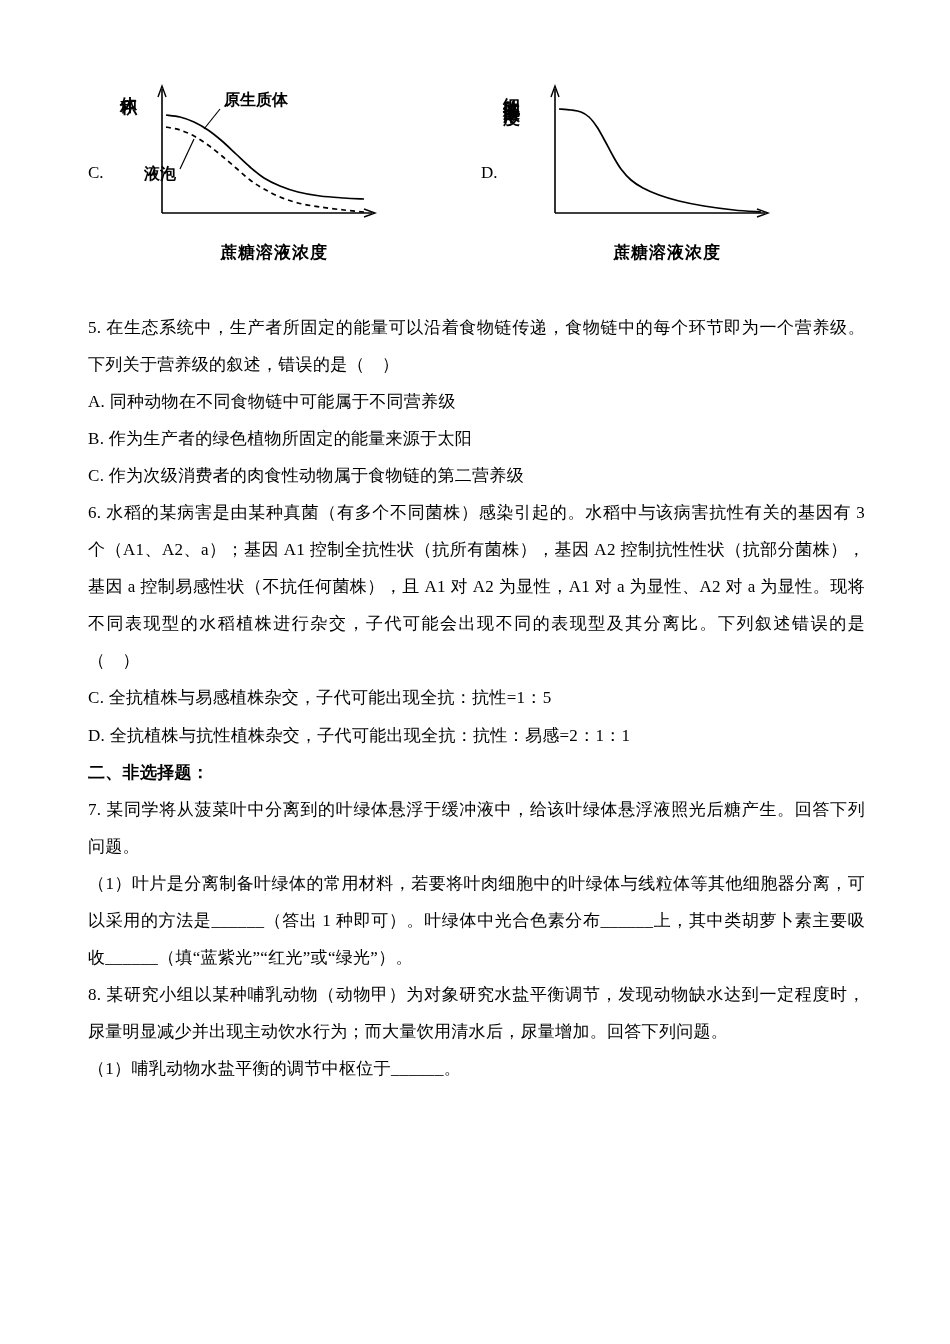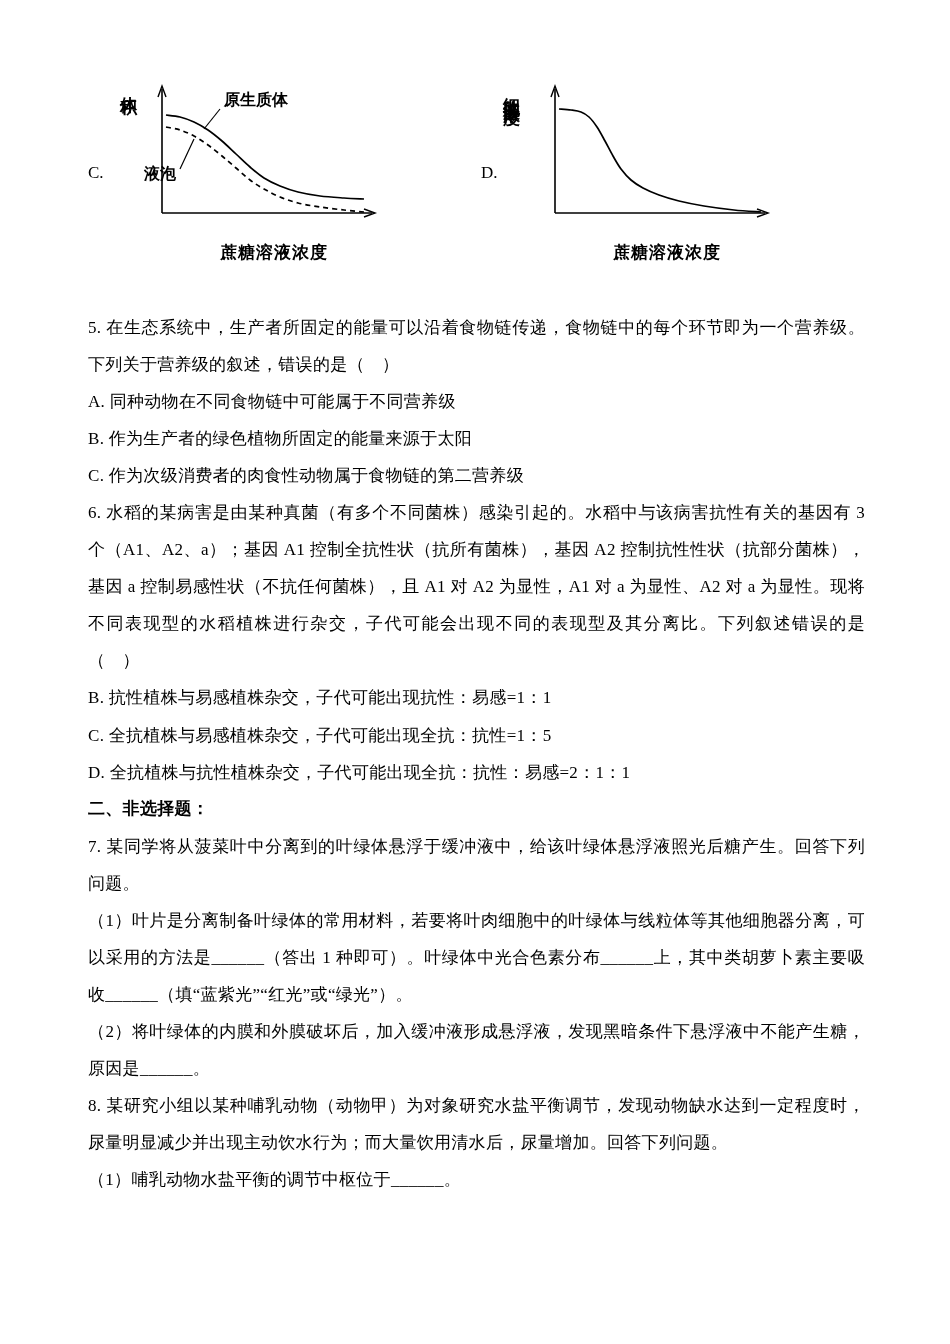--- a/index.html
+++ b/index.html
@@ -23,21 +23,21 @@
   .xlabel {
     font-size:17px; font-weight:bold; text-align:center; margin-top:6px;
     transform:translateX(22px); letter-spacing:1px;
   }
   .curve-label { font-size:16px; font-weight:bold; font-family:"Liberation Serif","DejaVu Serif",serif; }
   .content { margin-top:6px; }
   .para {
     margin:0; font-size:17px; line-height:2.18; text-align:justify;
     letter-spacing:0.3px; word-break:break-all;
   }
-  .para.bold { font-weight:bold;font-family:Liberation Mono, monospace; }
+  .para.bold { font-weight:bold; }
 </style>
 </head>
 <body>
 
 <div class="page">
 
   <div class="charts-row">
 
     <div class="chart-block">
       <span class="chart-letter">C.</span>
@@ -77,24 +77,22 @@
     </div>
 
   </div>
 
   <div class="content">
       <p class="para">5. 在生态系统中，生产者所固定的能量可以沿着食物链传递，食物链中的每个环节即为一个营养级。下列关于营养级的叙述，错误的是（　）</p>
       <p class="para">A. 同种动物在不同食物链中可能属于不同营养级</p>
       <p class="para">B. 作为生产者的绿色植物所固定的能量来源于太阳</p>
       <p class="para">C. 作为次级消费者的肉食性动物属于食物链的第二营养级</p>
       <p class="para">6. 水稻的某病害是由某种真菌（有多个不同菌株）感染引起的。水稻中与该病害抗性有关的基因有 3 个（A1、A2、a）；基因 A1 控制全抗性状（抗所有菌株），基因 A2 控制抗性性状（抗部分菌株），基因 a 控制易感性状（不抗任何菌株），且 A1 对 A2 为显性，A1 对 a 为显性、A2 对 a 为显性。现将不同表现型的水稻植株进行杂交，子代可能会出现不同的表现型及其分离比。下列叙述错误的是（　）</p>
-      <p class="para">B. 抗性植株与易感植株杂交，子代可能出现抗性：易感=1：1</p>
       <p class="para">C. 全抗植株与易感植株杂交，子代可能出现全抗：抗性=1：5</p>
       <p class="para">D. 全抗植株与抗性植株杂交，子代可能出现全抗：抗性：易感=2：1：1</p>
       <p class="para bold">二、非选择题：</p>
       <p class="para">7. 某同学将从菠菜叶中分离到的叶绿体悬浮于缓冲液中，给该叶绿体悬浮液照光后糖产生。回答下列问题。</p>
       <p class="para">（1）叶片是分离制备叶绿体的常用材料，若要将叶肉细胞中的叶绿体与线粒体等其他细胞器分离，可以采用的方法是______（答出 1 种即可）。叶绿体中光合色素分布______上，其中类胡萝卜素主要吸收______（填“蓝紫光”“红光”或“绿光”）。</p>
-      <p class="para">（2）将叶绿体的内膜和外膜破坏后，加入缓冲液形成悬浮液，发现黑暗条件下悬浮液中不能产生糖，原因是______。</p>
       <p class="para">8. 某研究小组以某种哺乳动物（动物甲）为对象研究水盐平衡调节，发现动物缺水达到一定程度时，尿量明显减少并出现主动饮水行为；而大量饮用清水后，尿量增加。回答下列问题。</p>
       <p class="para">（1）哺乳动物水盐平衡的调节中枢位于______。</p>
     </div>
 
 </div>
 
 </body></html>

